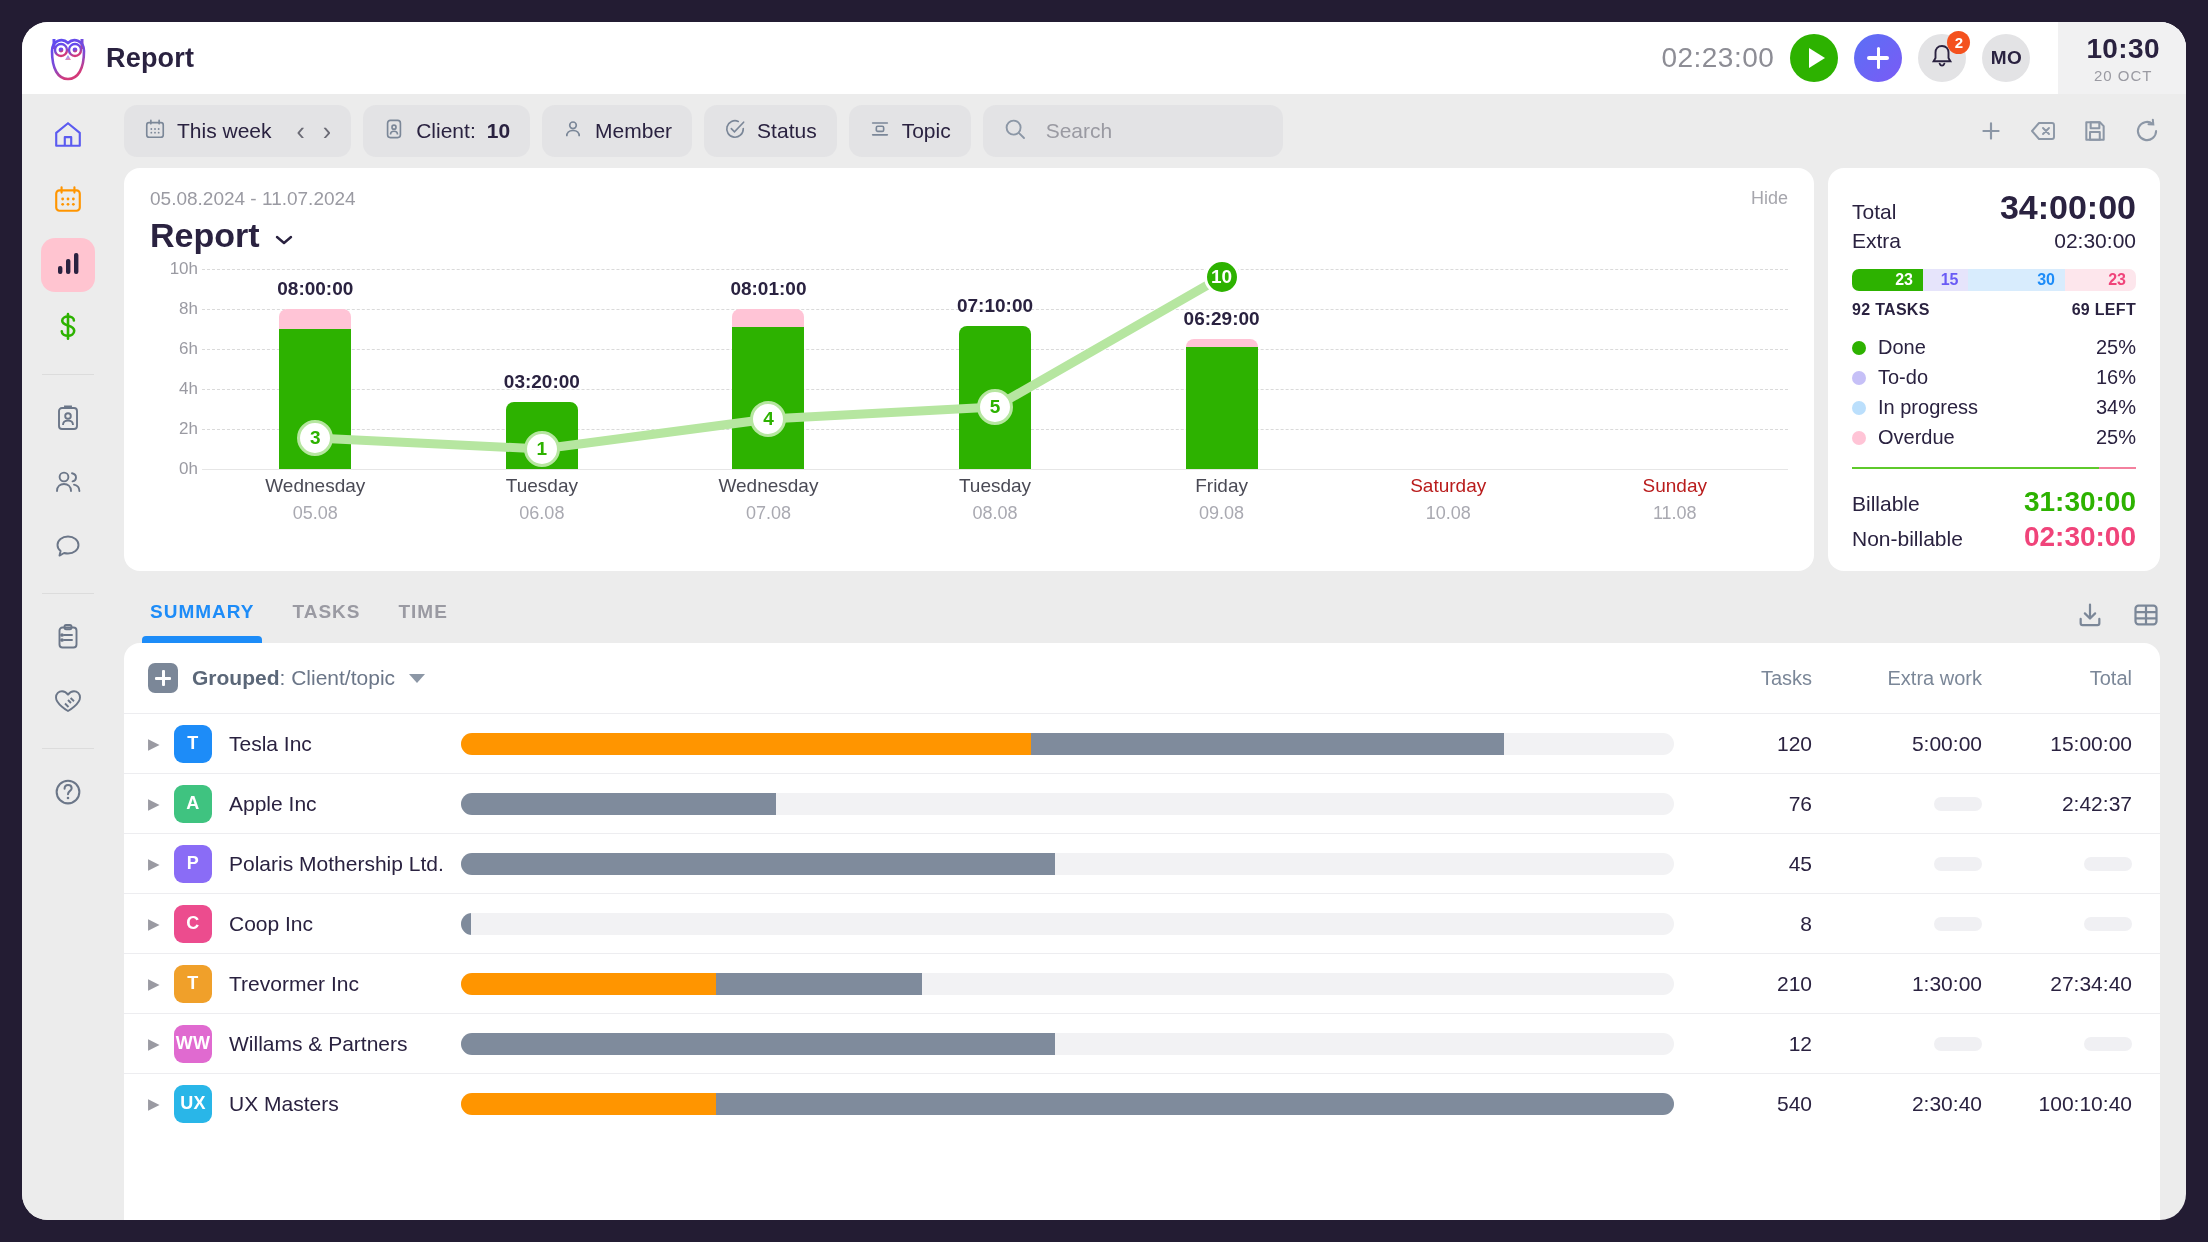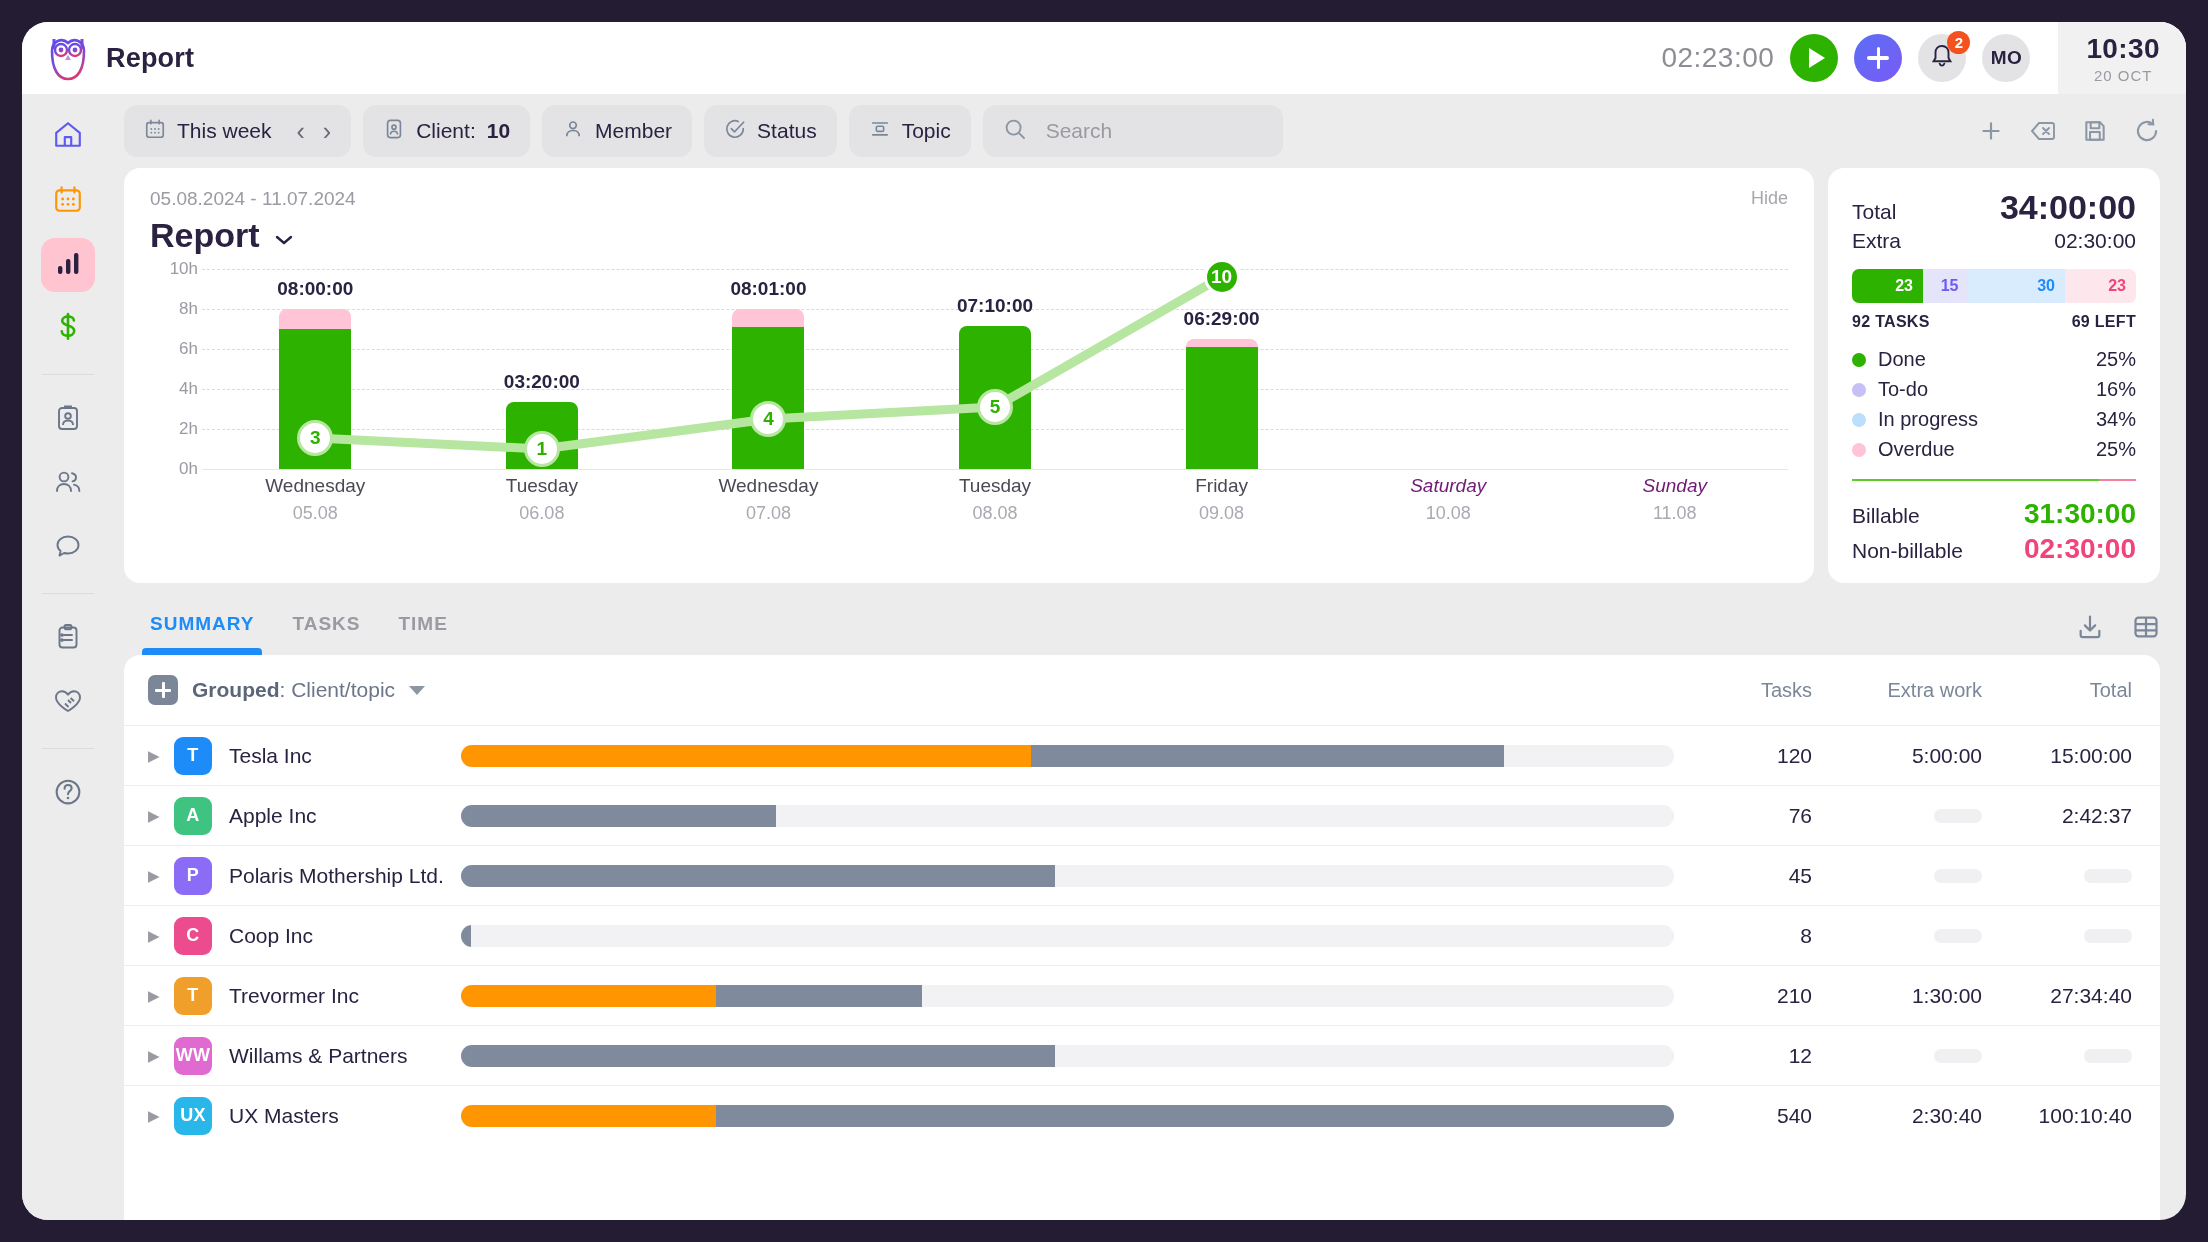--- a/index.html
+++ b/index.html
@@ -189,37 +189,37 @@
   .bar-label {
     position: absolute; left: 50%; transform: translateX(-50%);
     font-size: 19px; font-weight: bold; color: #2a2240; white-space: nowrap;
   }
   .x-labels {
     position: absolute; left: 0; right: 0; top: 206px;
     display: flex;
   }
   .x-col { flex: 1; text-align: center; }
   .x-day { font-size: 19px; color: #4a4a55; }
-  .x-day.muted { color: #701a75; font-style: italic; }
+  .x-day.muted { color: #b91c1c; }
   .x-date { font-size: 18px; color: #a9a9b1; margin-top: 6px; }
   .line-svg { position: absolute; left: 0; top: -30px; width: 100%; height: 240px; pointer-events: none; }
 
   
   .sum-card {
     width: 332px; flex: 0 0 332px;
     background: #fff; border-radius: 16px;
     padding: 20px 24px 18px 24px;
     display: flex; flex-direction: column;
   }
   .sum-row { display: flex; align-items: baseline; }
   .sum-row .lab { font-size: 21px; color: #2a2240; }
   .sum-row .val { margin-left: auto; font-size: 21px; color: #2a2240; }
   .sum-row .val.big { font-size: 34px; font-weight: bold; }
   .seg-bar {
-    display: flex; height: 34px; border-radius: 7px; overflow: hidden;
+    display: flex; height: 22px; border-radius: 7px; overflow: hidden;
     margin-top: 16px;
   }
   .seg {
     display: flex; align-items: center; justify-content: flex-end;
     padding-right: 10px; font-size: 16px; font-weight: bold;
   }
   .tasks-row {
     display: flex; margin-top: 10px;
     font-size: 16px; font-weight: bold; color: #2a2240; letter-spacing: .3px;
   }

